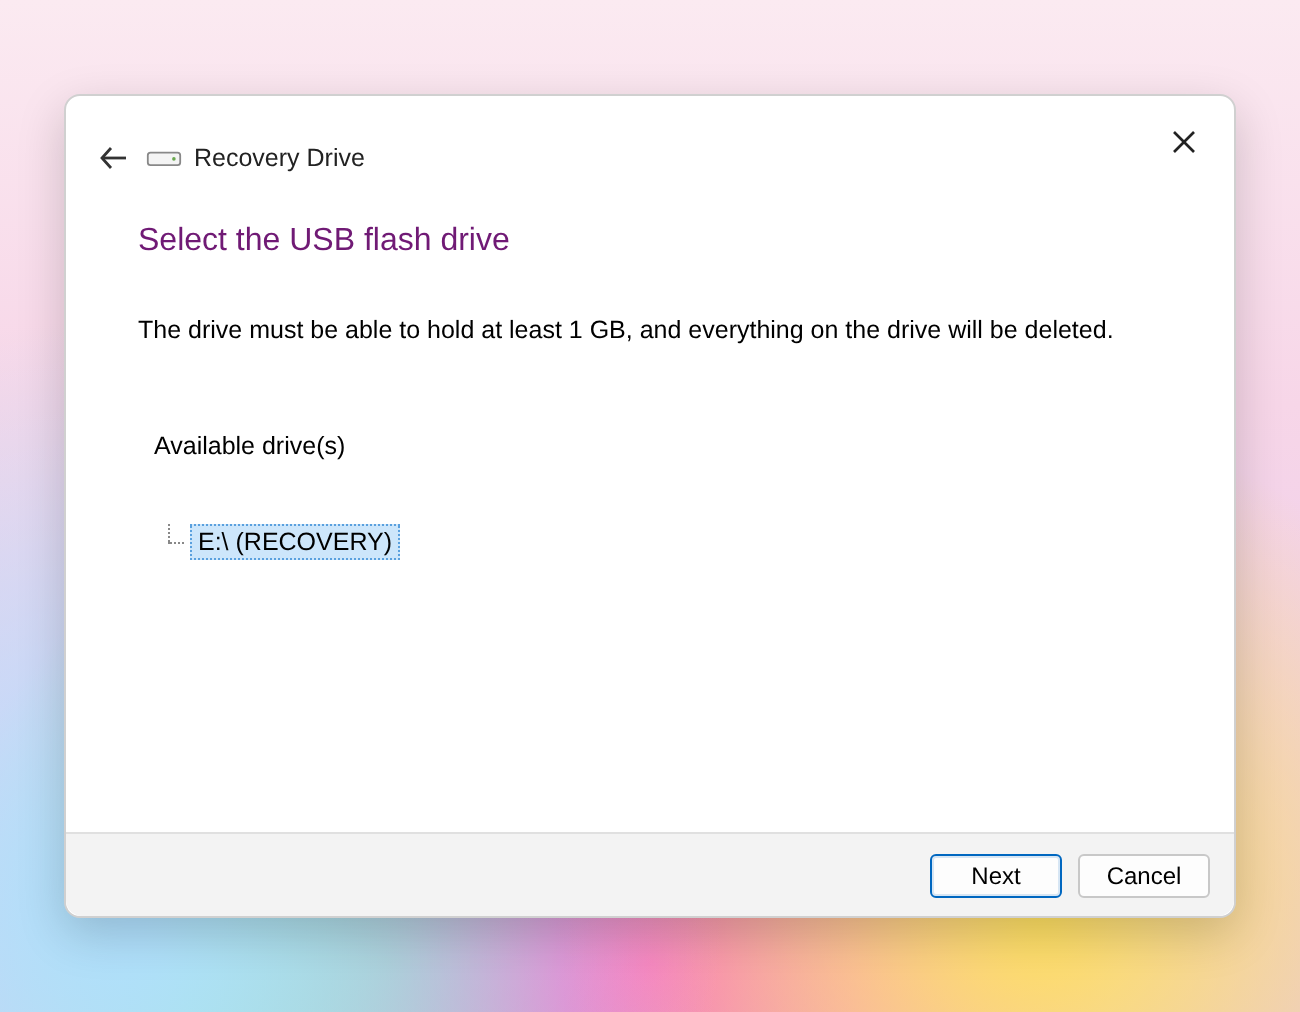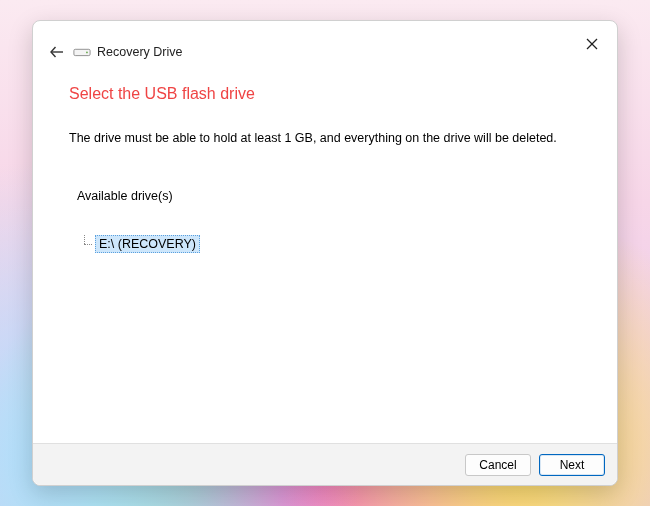--- a/index.html
+++ b/index.html
@@ -18,21 +18,21 @@
       radial-gradient(circle at 80% 90%, #ffe060 0%, rgba(255,224,96,0) 35%),
       radial-gradient(circle at 50% 95%, #ff66cc 0%, rgba(255,102,204,0) 40%),
       radial-gradient(circle at 30% 95%, #66ff99 0%, rgba(102,255,153,0) 35%),
       linear-gradient(180deg, #fbeaf1 0%, #f7d6e8 40%, #e6c6ef 100%);
     display: flex;
     align-items: center;
     justify-content: center;
   }
   .window {
     width: 586px;
-    height: 466px;
+    height: 412px;
     background: #ffffff;
     border: 1px solid #d0d0d0;
     border-radius: 8px;
     box-shadow: 0 8px 24px rgba(0,0,0,0.18);
     position: relative;
     display: flex;
     flex-direction: column;
     box-sizing: border-box;
   }
   .titlebar {
@@ -81,21 +81,21 @@
   }
   .close-btn svg { width: 12px; height: 12px; stroke: #222; }
 
   .content {
     flex: 1;
     padding: 18px 28px 0 36px;
     box-sizing: border-box;
     overflow: hidden;
   }
   .heading {
-    color: #ef4444;
+    color: #701a75;
     font-size: 16px;
     font-weight: 400;
     margin: 0 0 28px 0;
   }
   .instruction {
     font-size: 12.5px;
     color: #000;
     margin: 0 0 44px 0;
   }
   .avail-label {
@@ -206,18 +206,18 @@
       <div class="avail-label">Available drive(s)</div>
       <div class="tree">
         <div class="tree-row">
           <span class="tree-connector"></span>
           <span class="drive-item">E:\ (RECOVERY)</span>
         </div>
       </div>
     </div>
 
     <div class="footer">
+      <button class="btn primary">Next</button>
       <button class="btn">Cancel</button>
-      <button class="btn primary">Next</button>
     </div>
 
   </div>
 </div>
 
 </body></html>

